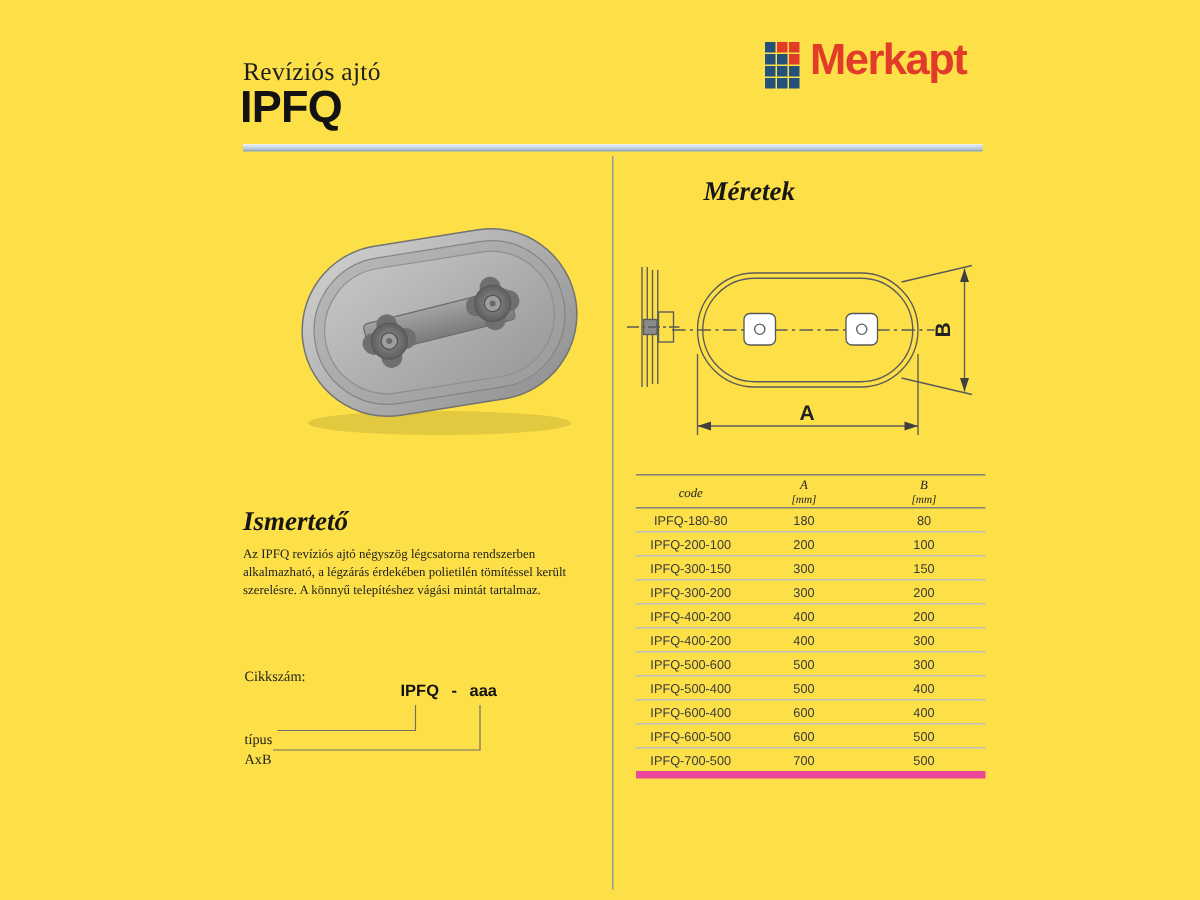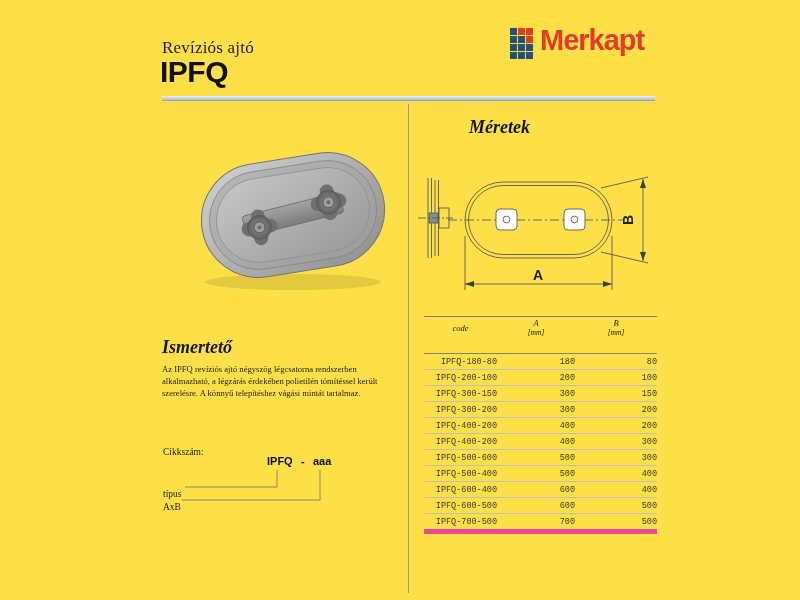--- a/index.html
+++ b/index.html
@@ -36,29 +36,29 @@
   #legend-type{left:163px;top:477px;} #legend-size{left:163px;top:490px;}
   .legend-lines{position:absolute;left:160px;top:465px;}
 
   
   .photo{position:absolute;left:183px;top:130px;}
   .diagram{position:absolute;left:415px;top:156px;}
 
   
   .tbl{position:absolute;left:424px;top:316px;width:233px;font-family:"Liberation Sans",sans-serif;}
   .tbl-header{display:flex;border-top:1px solid #7f7f7f;border-bottom:1px solid #7f7f7f;
-              padding:2px 0 16px 0;align-items:center;}
+              padding:2px 0 1px 0;align-items:center;}
   .hcell{text-align:center;font-family:"Liberation Serif",serif;font-style:italic;
          font-size:8.5px;color:#222;line-height:9px;}
   .hc0{width:73px;} .hc1{width:78px;} .hc2{width:82px;}
   .hcell .l2{font-size:7.5px;}
   .trow{display:flex;height:15px;align-items:center;border-bottom:1px solid #bfbfbf;
         font-size:8.5px;color:#3a3a3a;}
   .trow:last-child{border-bottom:5px solid #ec4899;}
-  .tcell{text-align:right;font-family:Liberation Mono, monospace;}
+  .tcell{text-align:center;}
   .tc0{width:73px;} .tc1{width:78px;} .tc2{width:82px;}
 </style>
 </head>
 <body>
 
 <div class="page">
 
   <div class="subtitle">Revíziós ajtó</div>
   <div class="title">IPFQ</div>
 

